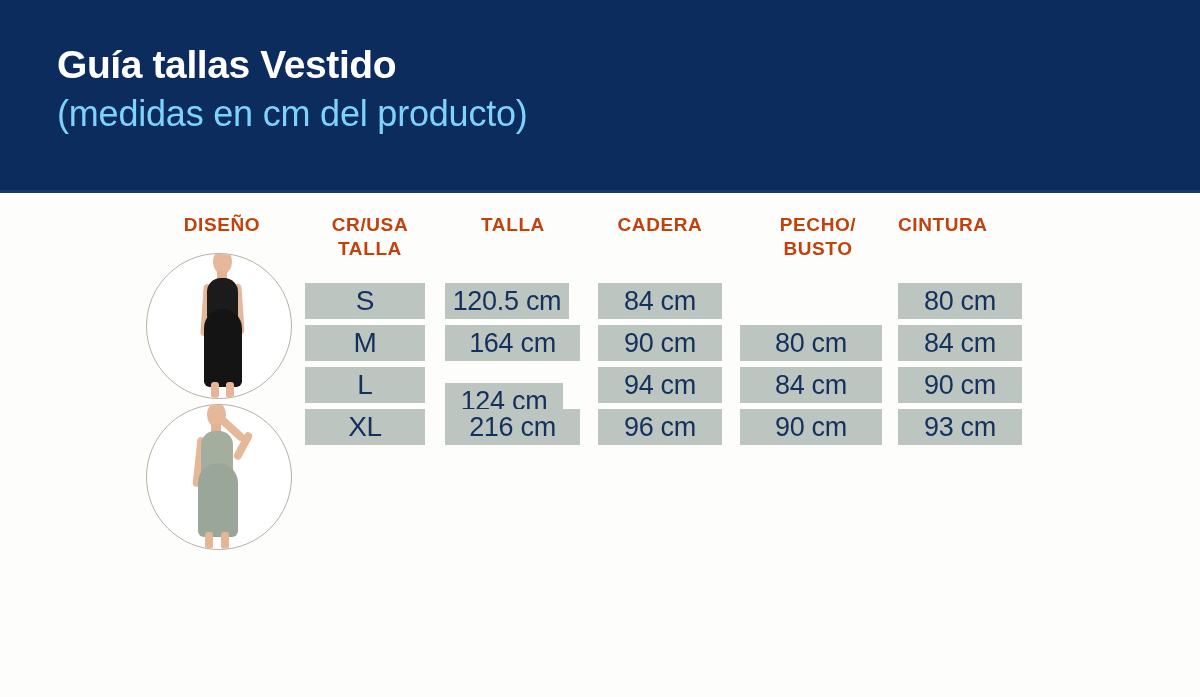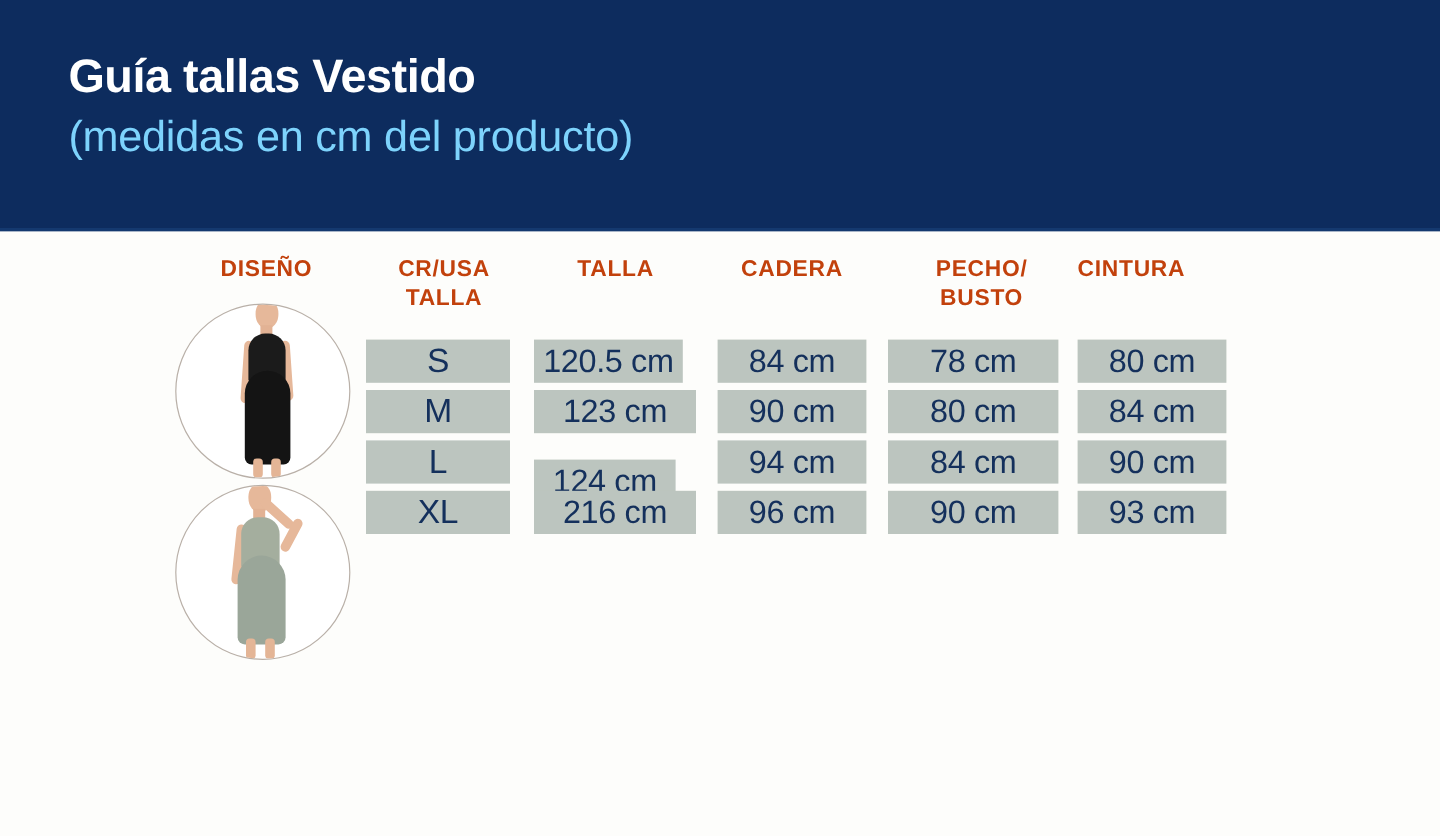--- a/index.html
+++ b/index.html
@@ -225,30 +225,29 @@
       </div>
     </div>
   </div>
 
   <div class="pill size-pill" style="left:305px; top:90px;  width:120px;">S</div>
   <div class="pill size-pill" style="left:305px; top:132px; width:120px;">M</div>
   <div class="pill size-pill" style="left:305px; top:174px; width:120px;">L</div>
   <div class="pill size-pill" style="left:305px; top:216px; width:120px;">XL</div>
 
   <div class="pill" style="left:445px; top:90px;  width:124px;">120.5 cm</div>
-  <div class="pill" style="left:445px; top:132px; width:135px;">123 cm</div>
+  <div class="pill" style="left:445px; top:132px; width:135px;">164 cm</div>
   <div class="pill" style="left:445px; top:190px; width:118px;text-decoration:underline;">124 cm</div>
   <div class="pill" style="left:445px; top:216px; width:135px;">216 cm</div>
 
   <div class="pill" style="left:598px; top:90px;  width:124px;">84 cm</div>
   <div class="pill" style="left:598px; top:132px; width:124px;">90 cm</div>
   <div class="pill" style="left:598px; top:174px; width:124px;">94 cm</div>
   <div class="pill" style="left:598px; top:216px; width:124px;">96 cm</div>
 
-  <div class="pill" style="left:740px; top:90px;  width:142px;">78 cm</div>
   <div class="pill" style="left:740px; top:132px; width:142px;">80 cm</div>
   <div class="pill" style="left:740px; top:174px; width:142px;">84 cm</div>
   <div class="pill" style="left:740px; top:216px; width:142px;">90 cm</div>
 
   <div class="pill" style="left:898px; top:90px;  width:124px;">80 cm</div>
   <div class="pill" style="left:898px; top:132px; width:124px;">84 cm</div>
   <div class="pill" style="left:898px; top:174px; width:124px;">90 cm</div>
   <div class="pill" style="left:898px; top:216px; width:124px;">93 cm</div>
 
 </div>

